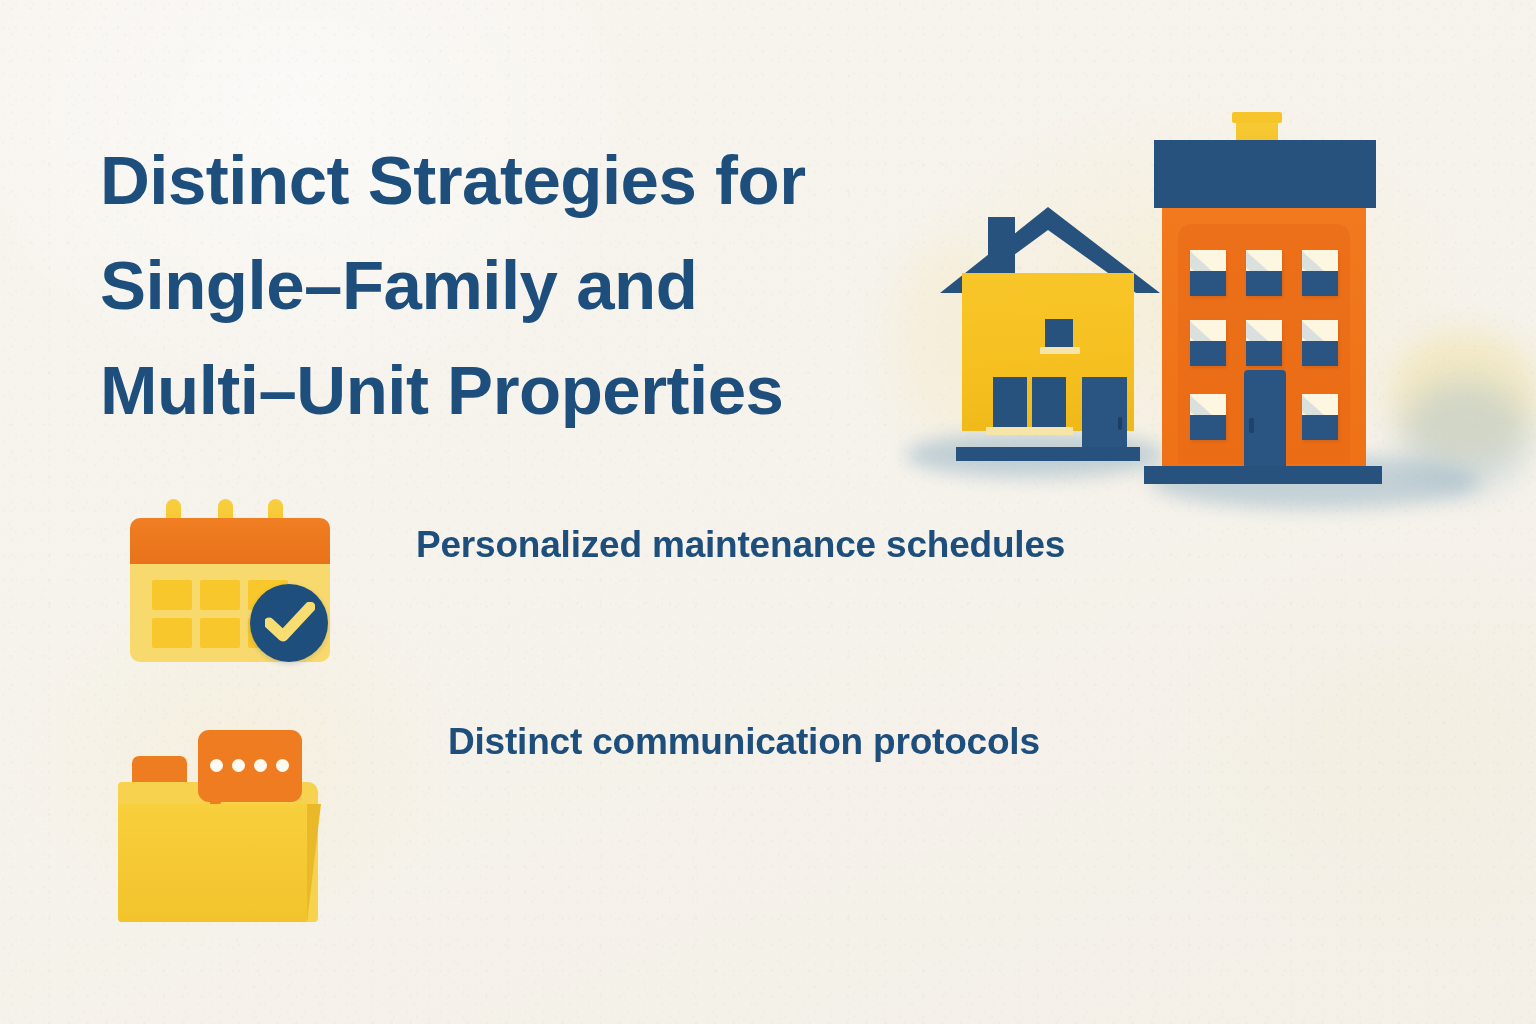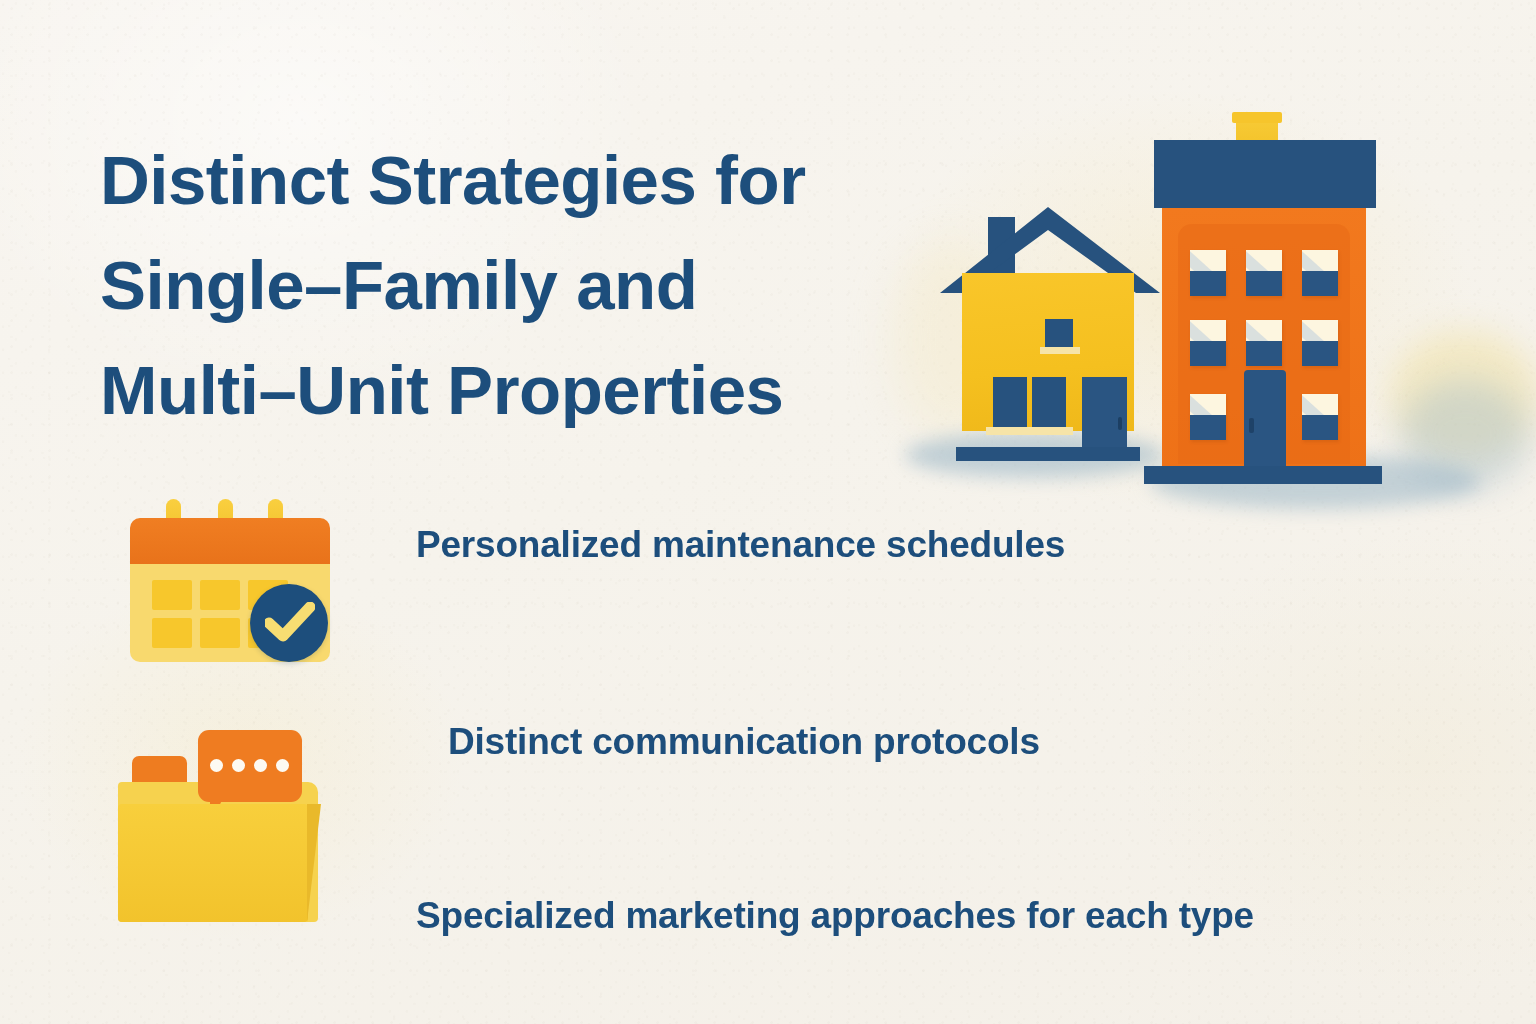--- a/index.html
+++ b/index.html
@@ -457,15 +457,14 @@
         <div class="speech-dot"></div>
         <div class="speech-dot"></div>
       </div>
     </div>
     <div id="speech-tail"></div>
     <div id="folder-front"></div>
   </div>
 
   <div class="bullet-text" id="bullet-text-0">Personalized maintenance schedules</div>
   <div class="bullet-text" id="bullet-text-1">Distinct communication protocols</div>
-  <div class="bullet-text" id="bullet-text-2">Specialized marketing approaches for each type</div>
 
 </div>
 
 </body></html>

